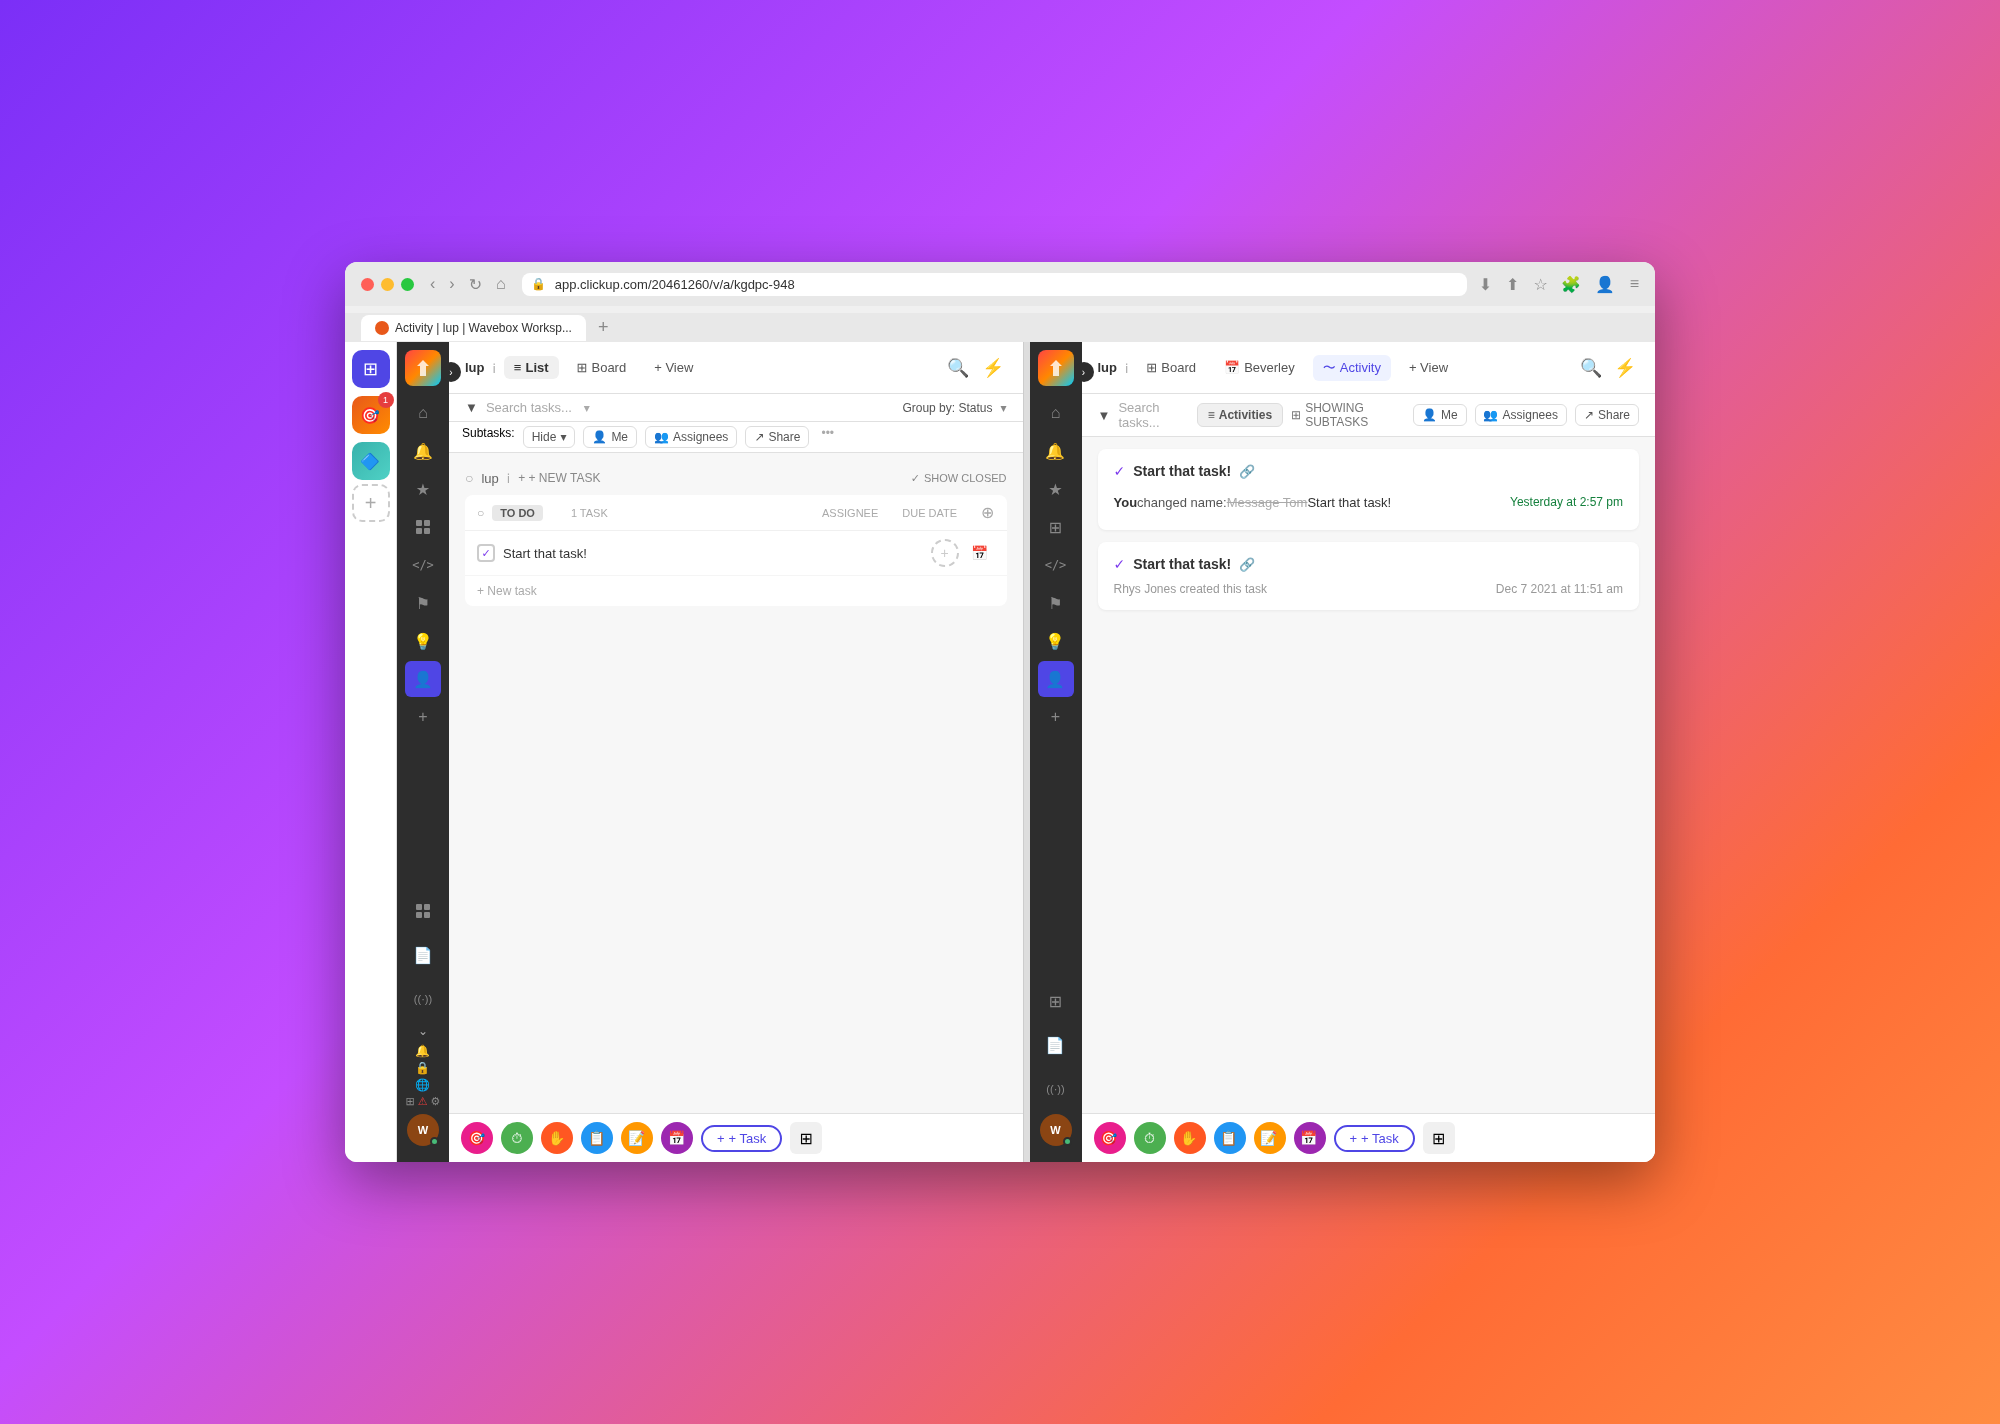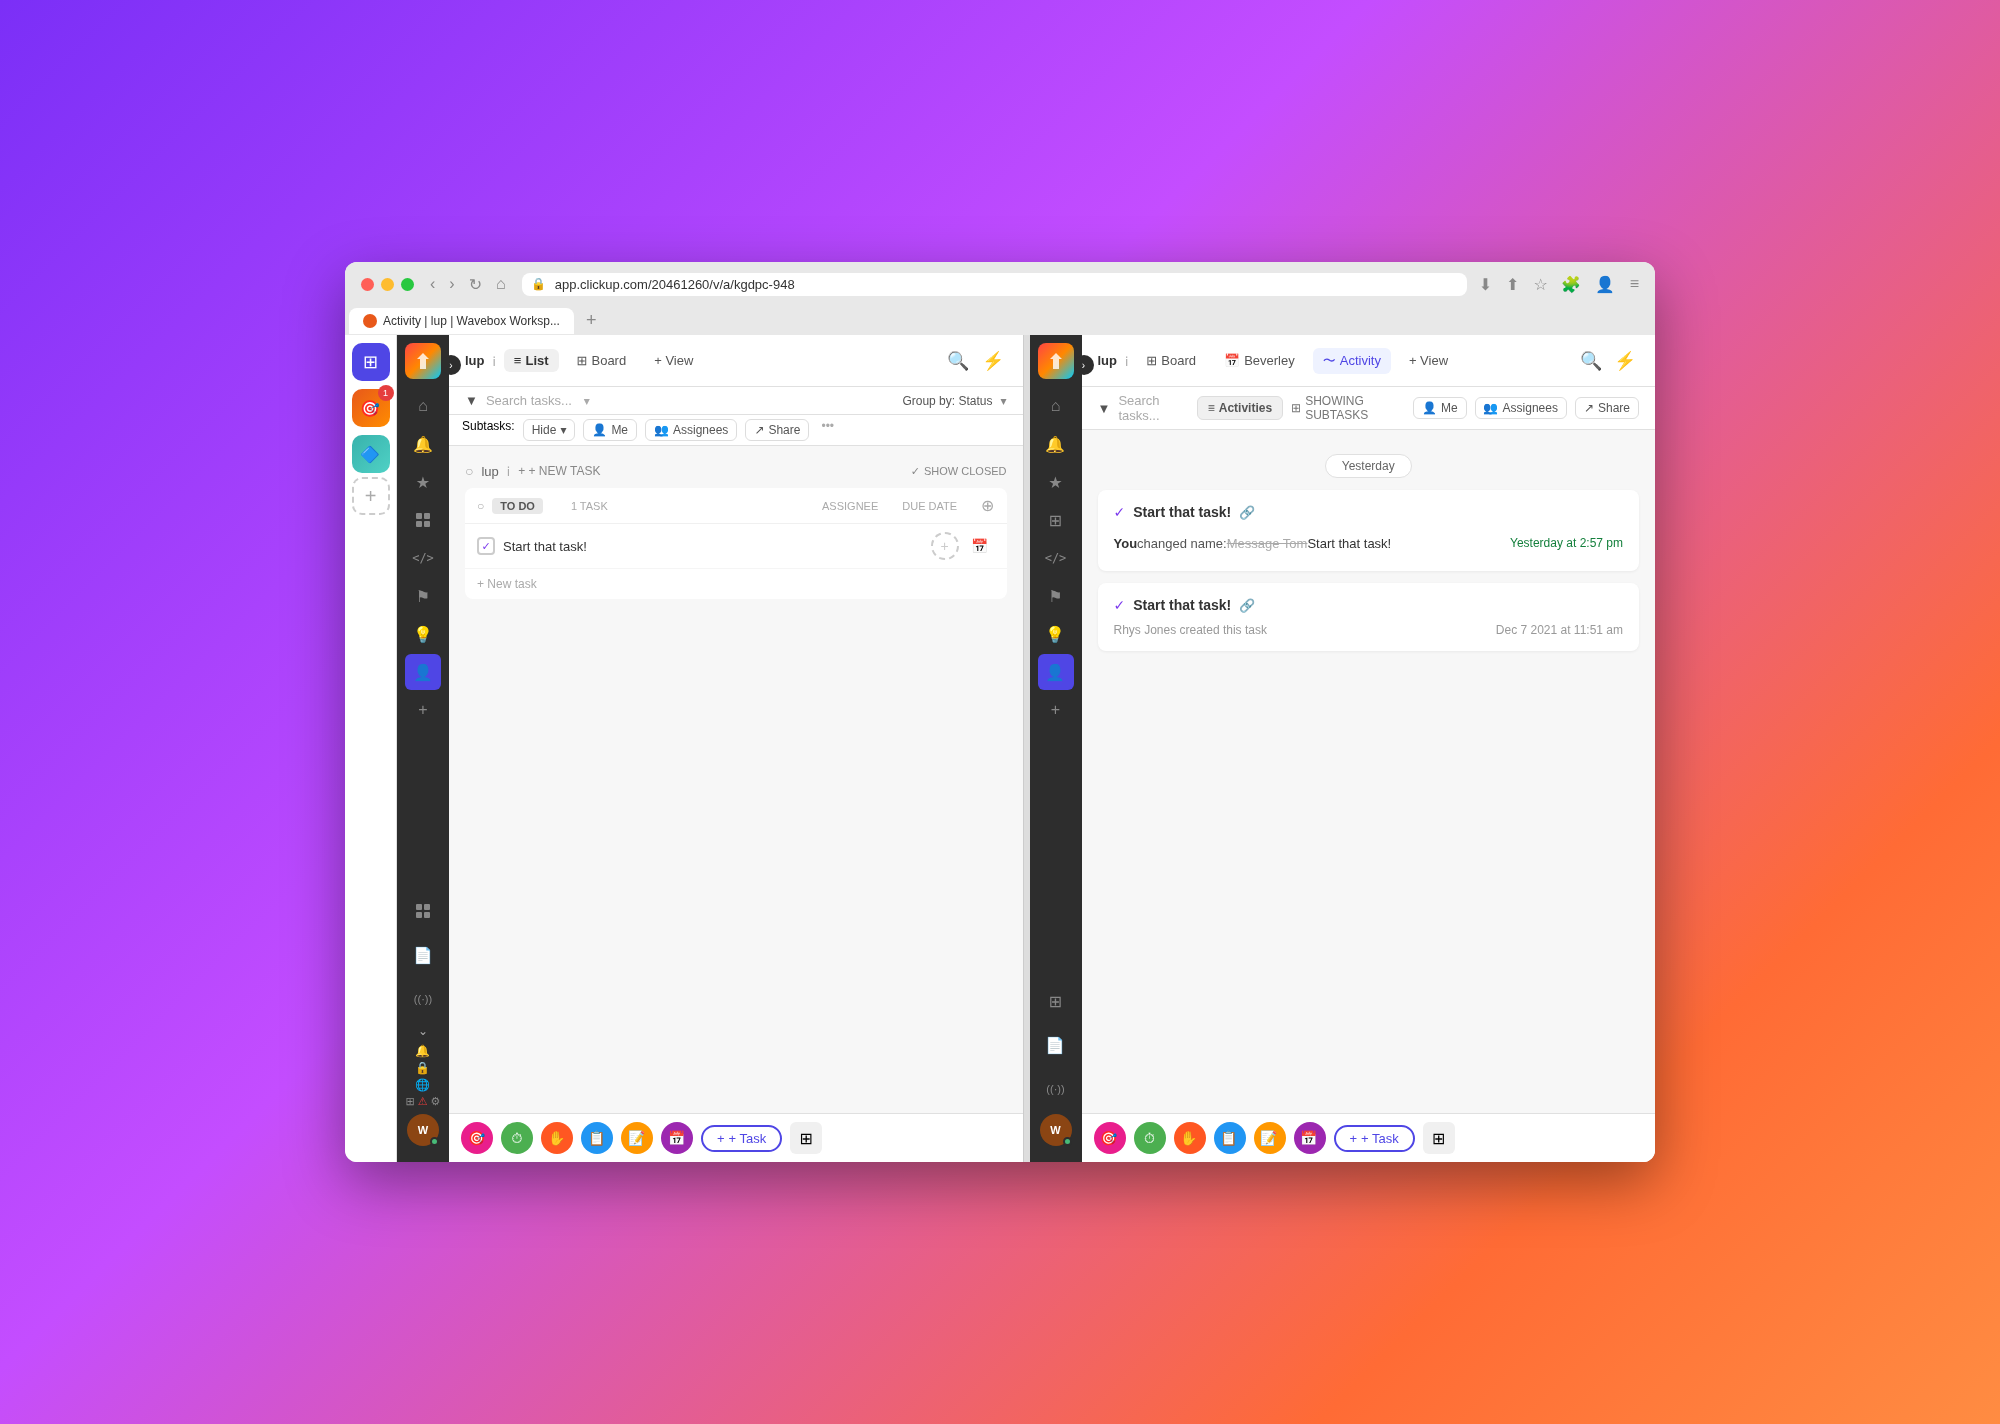--- a/index.html
+++ b/index.html
@@ -62,21 +62,22 @@
       gap: 8px;
       font-size: 13px;
       color: #333;
     }
     .lock-icon { color: #888; font-size: 12px; }
     .tab-bar {
       display: flex;
       align-items: center;
       gap: 4px;
       background: #e8e8e8;
-      padding: 0 16px 0 4px;
+      padding: 0 16px 0 16px;
+      margin-top: 7px;
     }
     .tab {
       background: white;
       border-radius: 8px 8px 0 0;
       padding: 6px 14px;
       font-size: 12px;
       display: flex;
       align-items: center;
       gap: 6px;
       color: #333;
@@ -961,23 +962,20 @@
               <span>Assignees</span>
             </button>
             <button class="pill-btn">
               <span>↗</span>
               <span>Share</span>
             </button>
           </div>
 
           <div class="activity-feed">
 
-            <div class="date-divider">
-              <span class="date-pill">Yesterday</span>
-            </div>
 
             <div class="activity-card">
               <div class="activity-task-title">
                 <span class="check-icon">✓</span>
                 <span class="activity-task-name">Start that task!</span>
                 <span class="link-icon">🔗</span>
               </div>
               <div class="activity-item">
                 <span class="you-text">You</span>
                 <span>changed name:</span>

